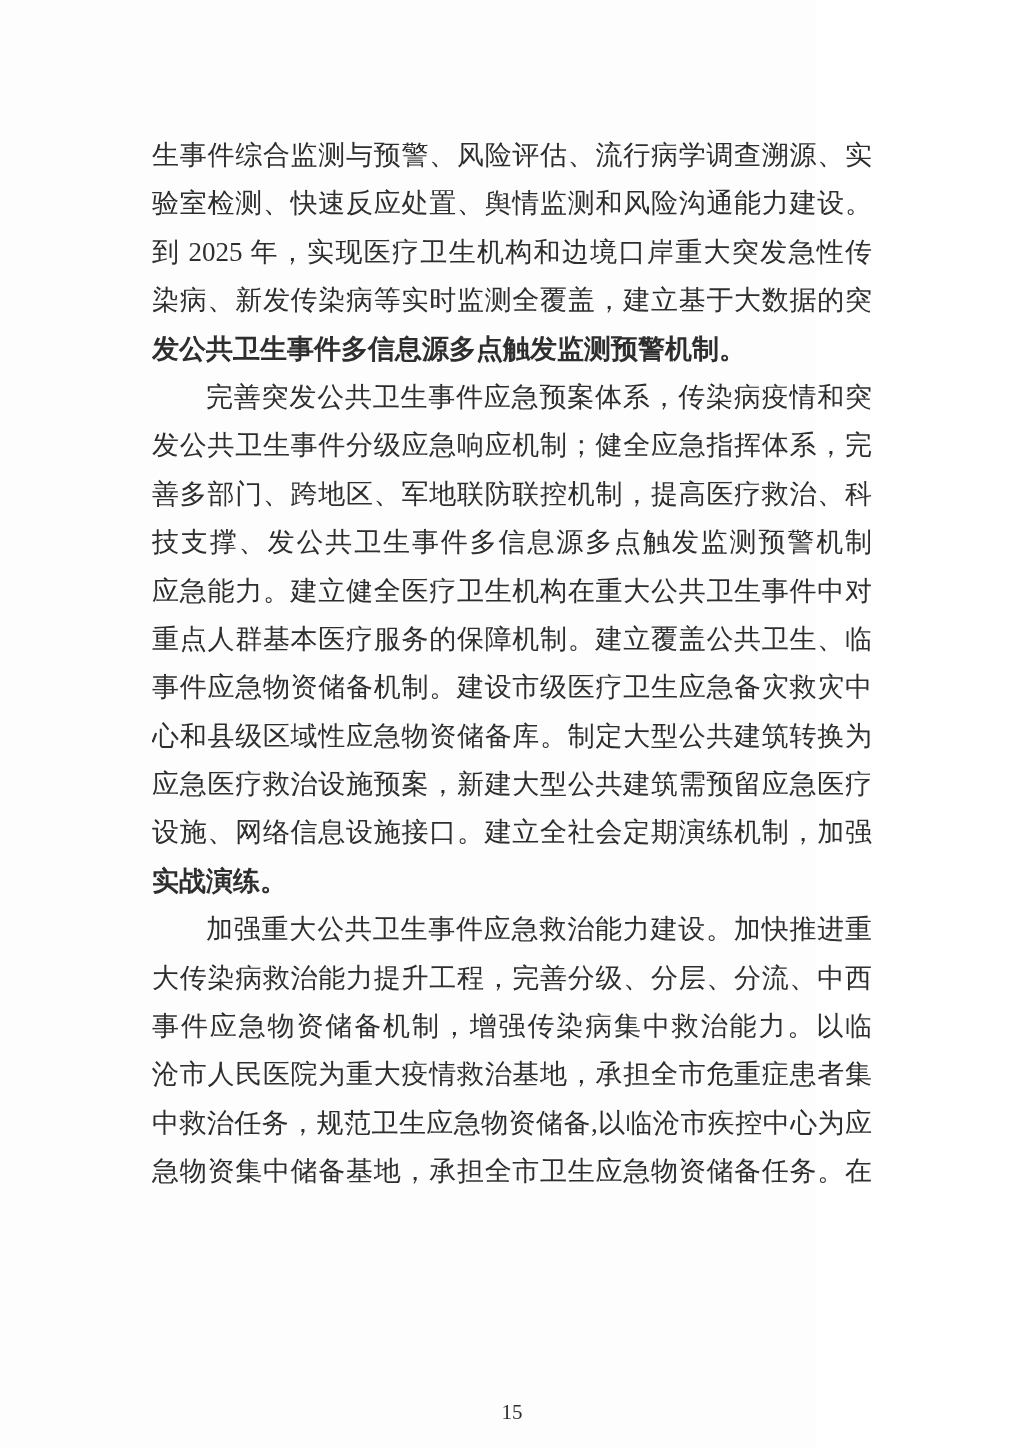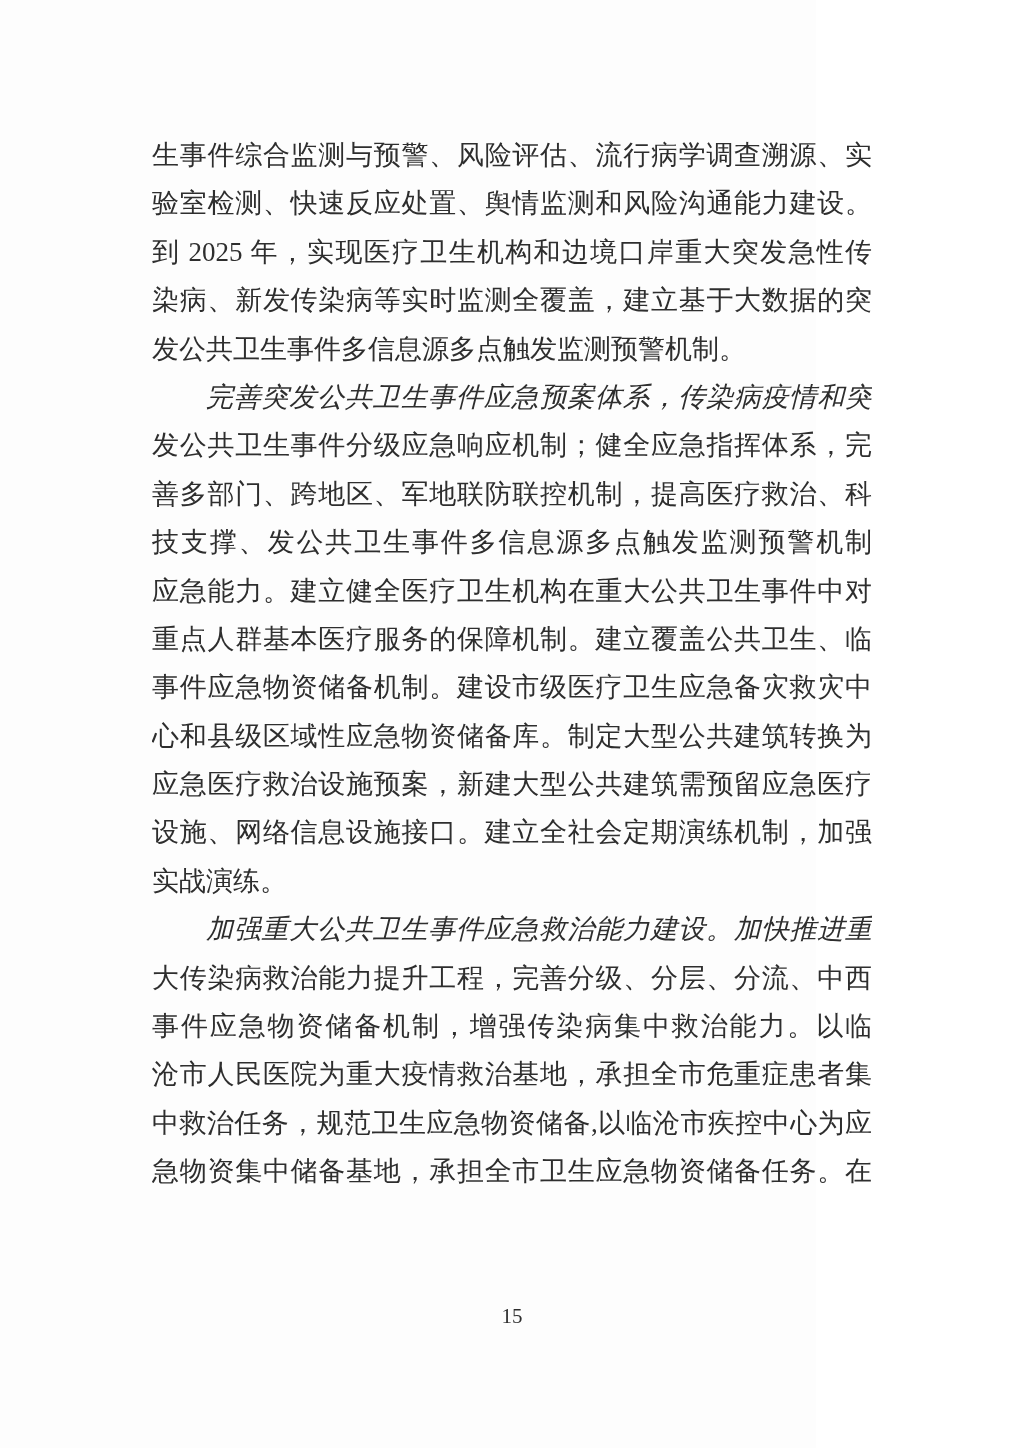--- a/index.html
+++ b/index.html
@@ -35,30 +35,30 @@
     color: #2e2e2e;
     text-align: justify;
     text-align-last: justify;
     text-justify: inter-character;
     overflow: hidden;
     white-space: nowrap;
   }
   .line.indent {
     padding-left: 54px;
     width: 666px;
-    font-style: italic;
   }
   .line.end {
     text-align: center;
     text-align-last: left;
+    font-weight: bold;
   }
   .page-number {
     position: absolute;
     left: 0;
-    top: 1304px;
+    top: 1400px;
     width: 1024px;
     text-align: center;
     font-family: "Liberation Serif", "DejaVu Serif", serif;
     font-size: 21px;
     color: #2e2e2e;
   }
 </style>
 </head>
 <body>
 

